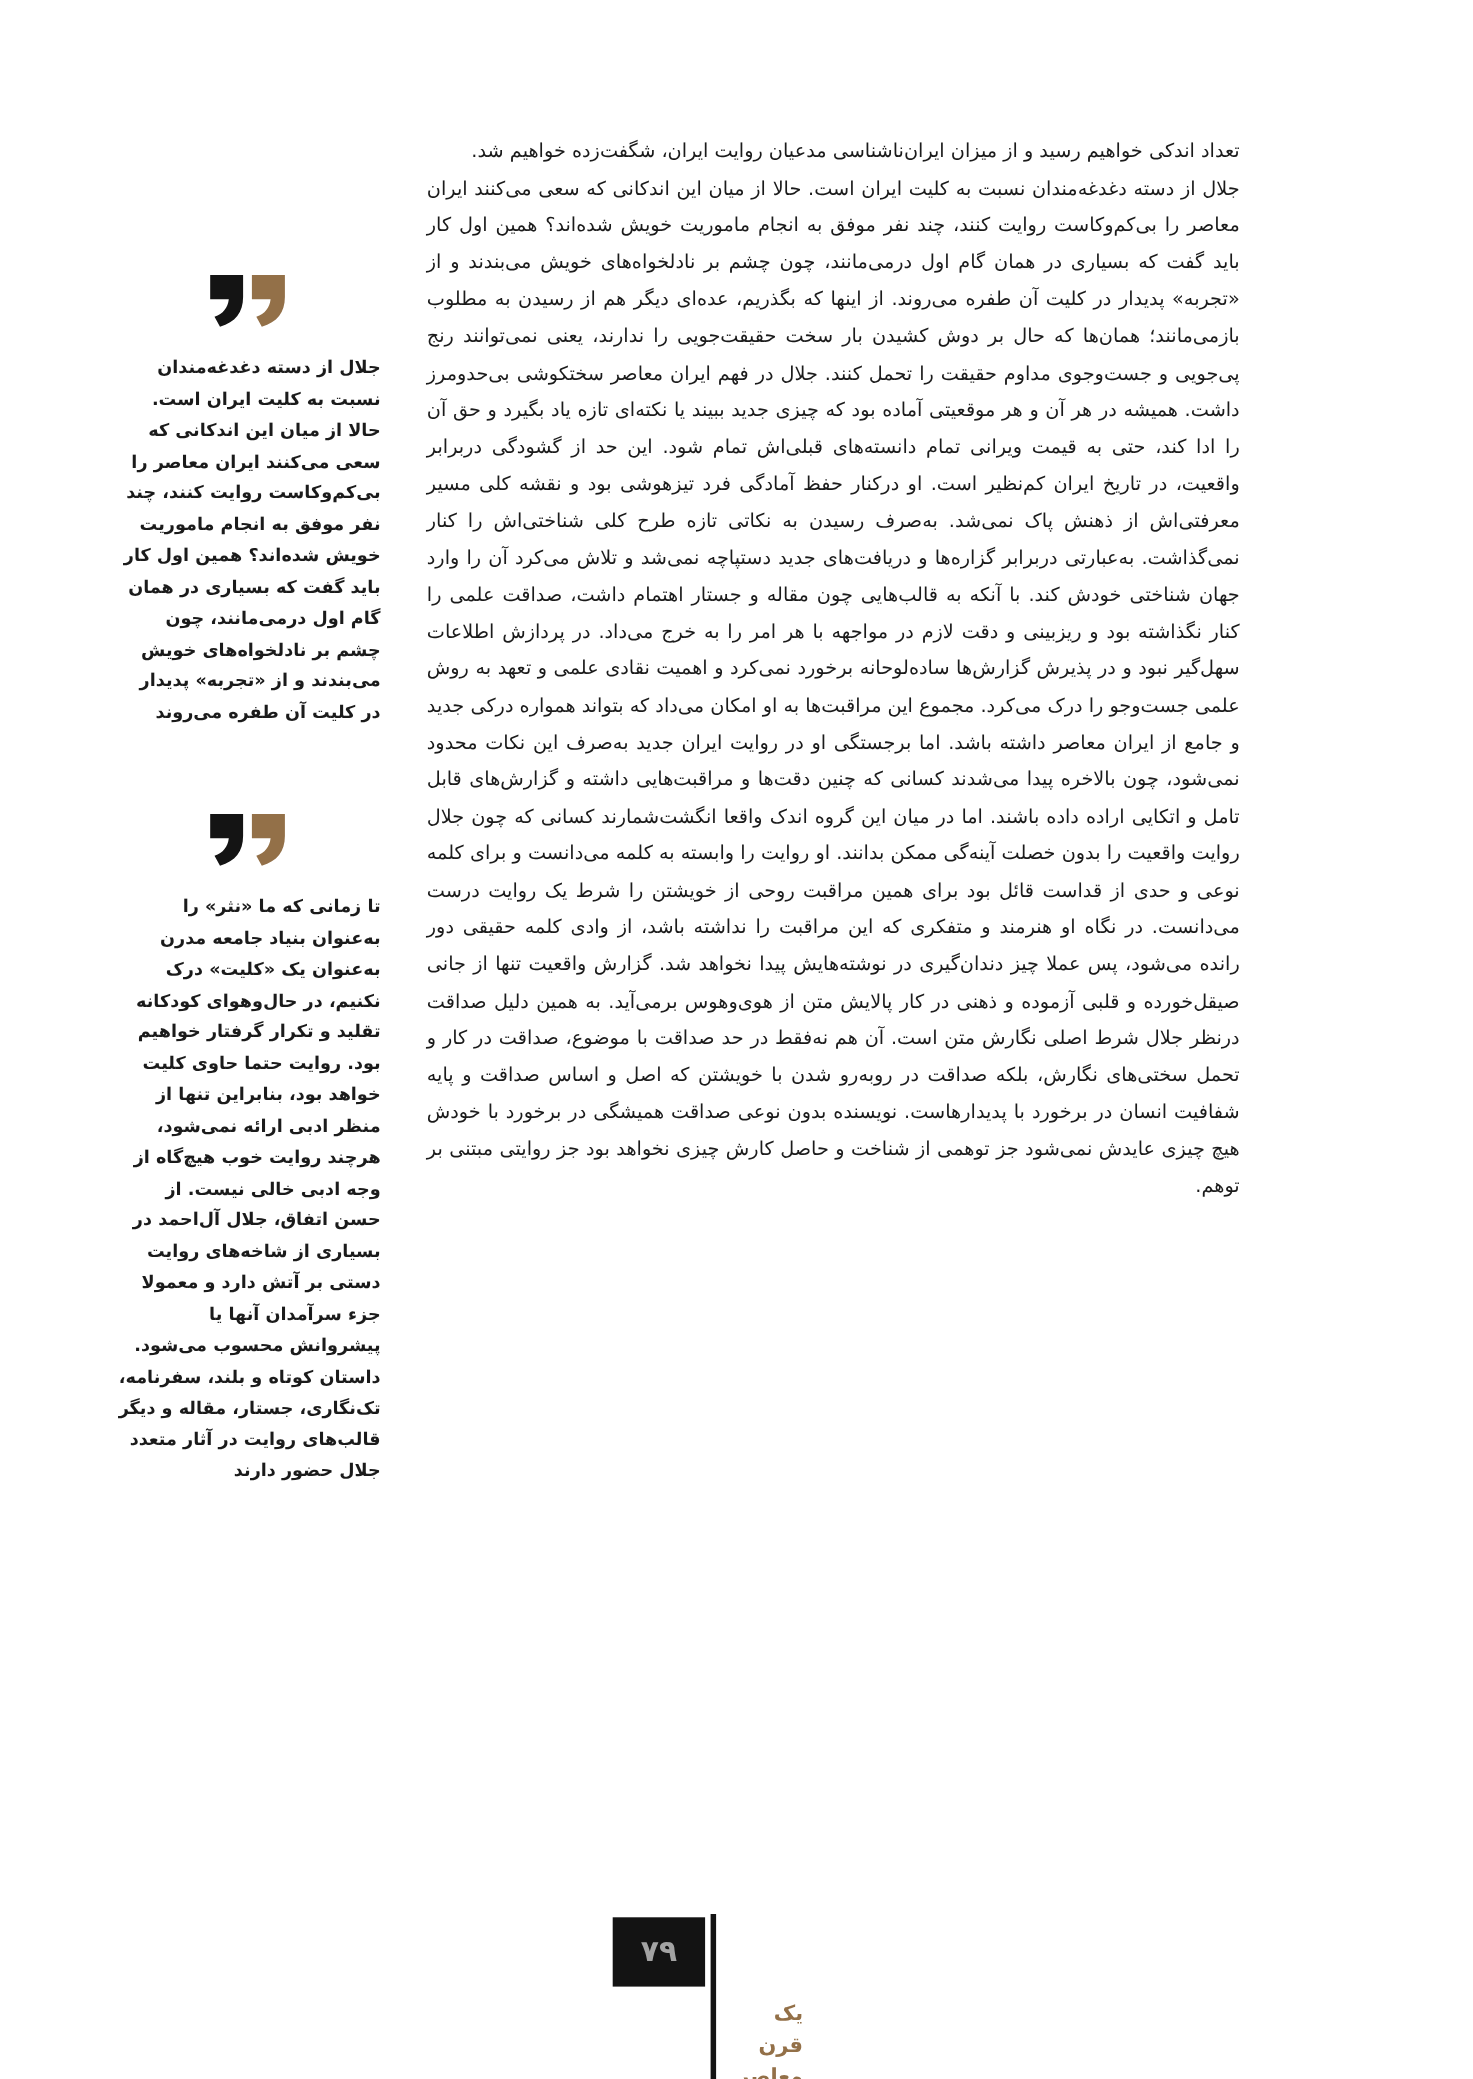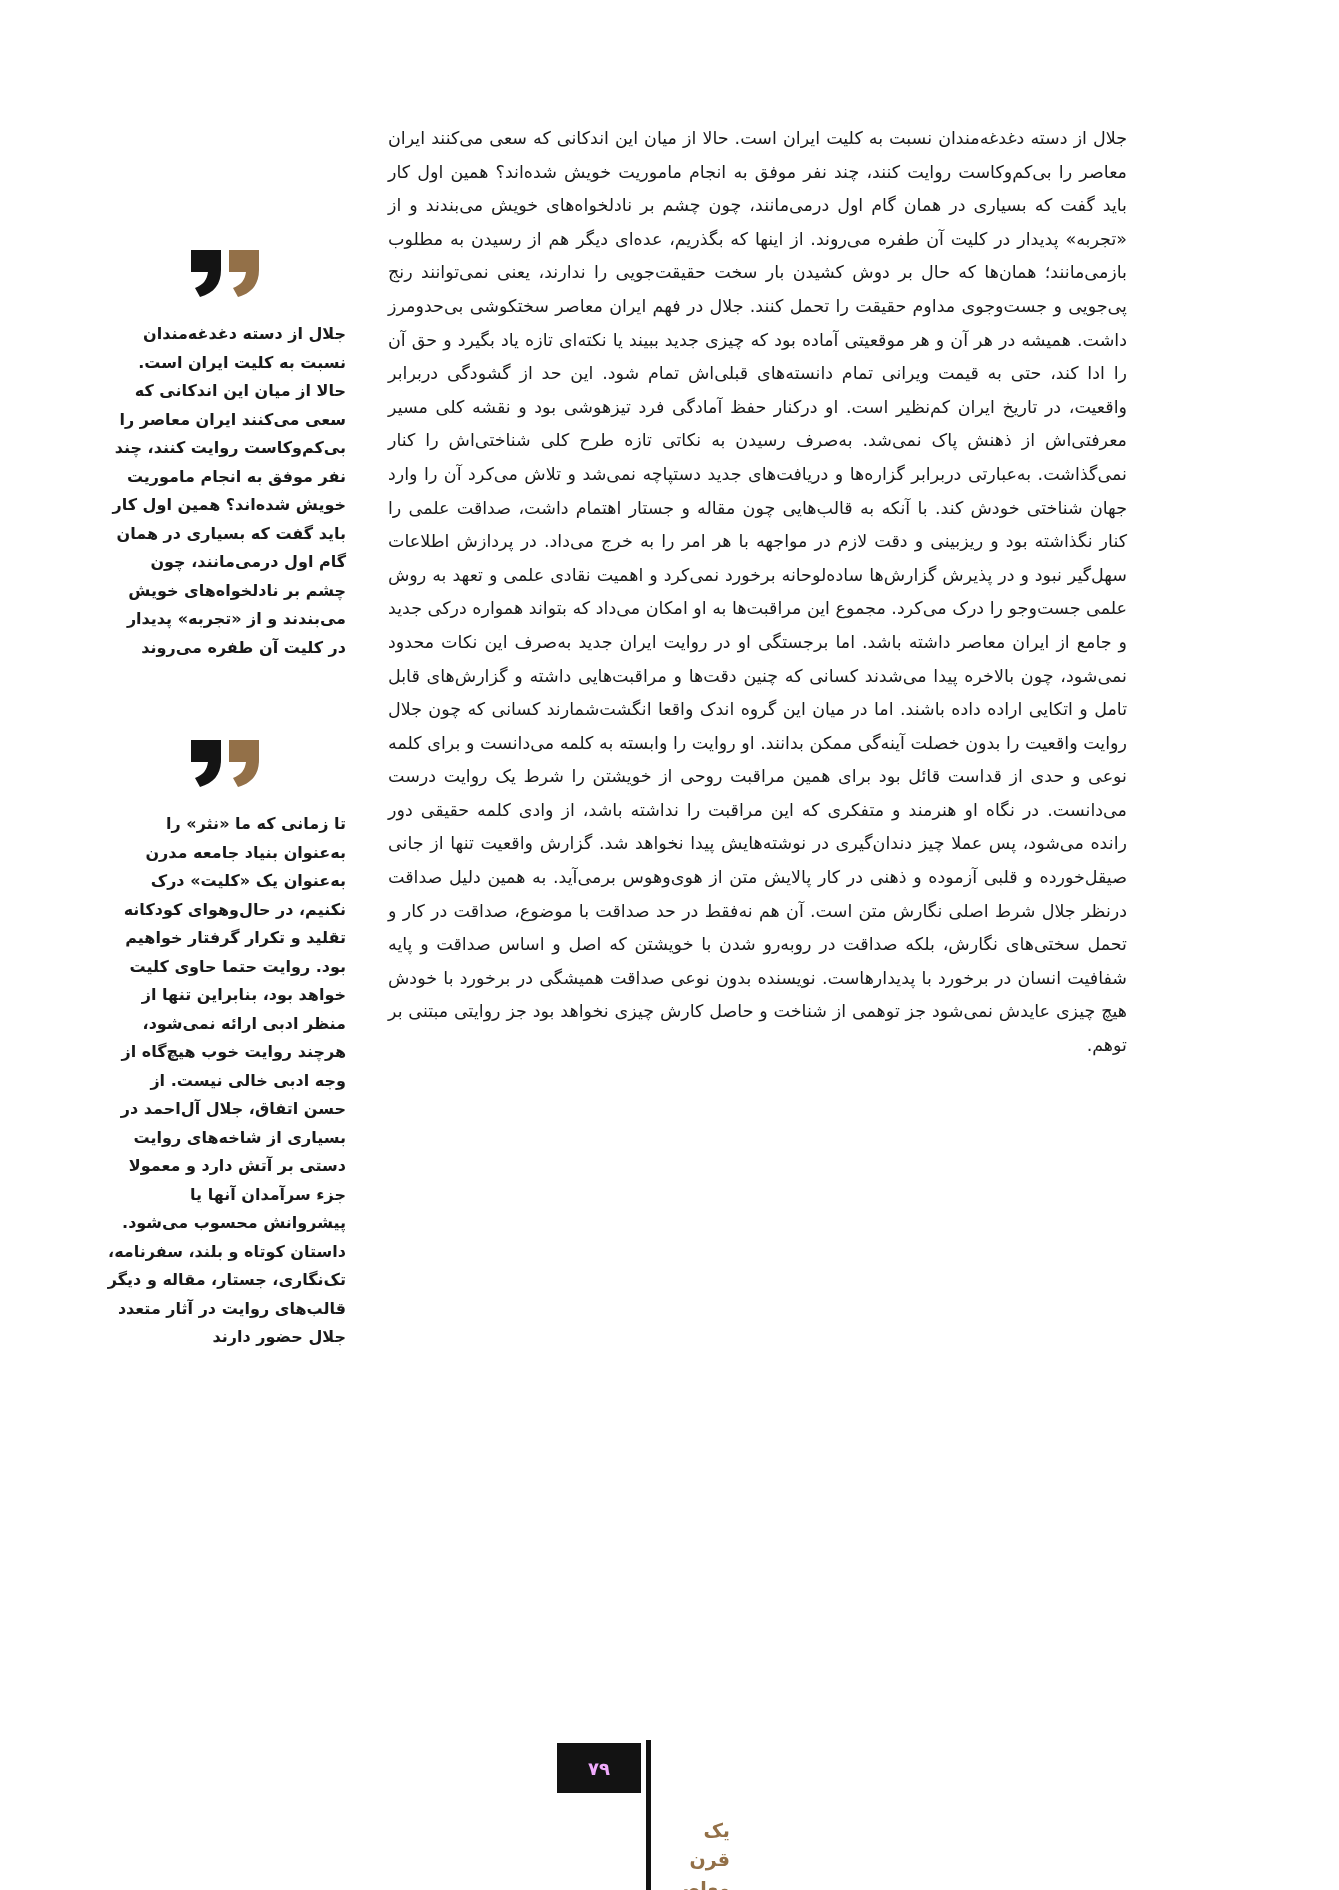--- a/index.html
+++ b/index.html
@@ -57,24 +57,24 @@
     text-align: right;
     color: var(--text, #1b1b1b);
   }
 
   
   .page-number-box {
     position: absolute;
     left: 557px;
     top: 1743px;
     width: 84px;
-    height: 50px;
+    height: 63px;
     background: var(--ink, #131313);
-    color: #f0abfc;
-    font-size: 18px;
+    color: #a3a3a3;
+    font-size: 27px;
     font-weight: bold;
     display: flex;
     align-items: center;
     justify-content: center;
   }
   .footer-rule {
     position: absolute;
     left: 646px;
     top: 1740px;
     width: 5px;
@@ -91,20 +91,21 @@
     font-weight: bold;
     line-height: 29px;
   }
 </style>
 </head>
 <body>
 
 <div class="page">
 
   <div class="main-text">
+    <p>تعداد اندکی خواهیم رسید و از میزان ایران‌ناشناسی مدعیان روایت ایران، شگفت‌زده خواهیم شد.</p>
     <p>جلال از دسته دغدغه‌مندان نسبت به کلیت ایران است. حالا از میان این اندکانی که سعی می‌کنند ایران معاصر را بی‌کم‌وکاست روایت کنند، چند نفر موفق به انجام ماموریت خویش شده‌اند؟ همین اول کار باید گفت که بسیاری در همان گام اول درمی‌مانند، چون چشم بر نادلخواه‌های خویش می‌بندند و از «تجربه» پدیدار در کلیت آن طفره می‌روند. از اینها که بگذریم، عده‌ای دیگر هم از رسیدن به مطلوب بازمی‌مانند؛ همان‌ها که حال بر دوش کشیدن بار سخت حقیقت‌جویی را ندارند، یعنی نمی‌توانند رنج پی‌جویی و جست‌وجوی مداوم حقیقت را تحمل کنند. جلال در فهم ایران معاصر سختکوشی بی‌حدومرز داشت. همیشه در هر آن و هر موقعیتی آماده بود که چیزی جدید ببیند یا نکته‌ای تازه یاد بگیرد و حق آن را ادا کند، حتی به قیمت ویرانی تمام دانسته‌های قبلی‌اش تمام شود. این حد از گشودگی دربرابر واقعیت، در تاریخ ایران کم‌نظیر است. او درکنار حفظ آمادگی فرد تیزهوشی بود و نقشه کلی مسیر معرفتی‌اش از ذهنش پاک نمی‌شد. به‌صرف رسیدن به نکاتی تازه طرح کلی شناختی‌اش را کنار نمی‌گذاشت. به‌عبارتی دربرابر گزاره‌ها و دریافت‌های جدید دستپاچه نمی‌شد و تلاش می‌کرد آن را وارد جهان شناختی خودش کند. با آنکه به قالب‌هایی چون مقاله و جستار اهتمام داشت، صداقت علمی را کنار نگذاشته بود و ریزبینی و دقت لازم در مواجهه با هر امر را به خرج می‌داد. در پردازش اطلاعات سهل‌گیر نبود و در پذیرش گزارش‌ها ساده‌لوحانه برخورد نمی‌کرد و اهمیت نقادی علمی و تعهد به روش علمی جست‌وجو را درک می‌کرد. مجموع این مراقبت‌ها به او امکان می‌داد که بتواند همواره درکی جدید و جامع از ایران معاصر داشته باشد. اما برجستگی او در روایت ایران جدید به‌صرف این نکات محدود نمی‌شود، چون بالاخره پیدا می‌شدند کسانی که چنین دقت‌ها و مراقبت‌هایی داشته و گزارش‌های قابل تامل و اتکایی اراده داده باشند. اما در میان این گروه اندک واقعا انگشت‌شمارند کسانی که چون جلال روایت واقعیت را بدون خصلت آینه‌گی ممکن بدانند. او روایت را وابسته به کلمه می‌دانست و برای کلمه نوعی و حدی از قداست قائل بود برای همین مراقبت روحی از خویشتن را شرط یک روایت درست می‌دانست. در نگاه او هنرمند و متفکری که این مراقبت را نداشته باشد، از وادی کلمه حقیقی دور رانده می‌شود، پس عملا چیز دندان‌گیری در نوشته‌هایش پیدا نخواهد شد. گزارش واقعیت تنها از جانی صیقل‌خورده و قلبی آزموده و ذهنی در کار پالایش متن از هوی‌وهوس برمی‌آید. به همین دلیل صداقت درنظر جلال شرط اصلی نگارش متن است. آن هم نه‌فقط در حد صداقت با موضوع، صداقت در کار و تحمل سختی‌های نگارش، بلکه صداقت در روبه‌رو شدن با خویشتن که اصل و اساس صداقت و پایه شفافیت انسان در برخورد با پدیدارهاست. نویسنده بدون نوعی صداقت همیشگی در برخورد با خودش هیچ چیزی عایدش نمی‌شود جز توهمی از شناخت و حاصل کارش چیزی نخواهد بود جز روایتی مبتنی بر توهم.</p>
   </div>
 
   <aside class="sidebar">
 
     <div class="pullquote">
       <div class="quote-icon">
         <svg width="70" height="48" viewBox="0 0 70 48" xmlns="http://www.w3.org/2000/svg" aria-hidden="true">
           <path d="M0,0 h30 v20 c0,14 -7,23 -21,27 l-5,-9 c8,-3 12,-8 13,-16 h-17 z" fill="var(--quote_black, #141414)"></path>
           <path d="M38,0 h30 v20 c0,14 -7,23 -21,27 l-5,-9 c8,-3 12,-8 13,-16 h-17 z" fill="var(--quote_tan, #937048)"></path>

